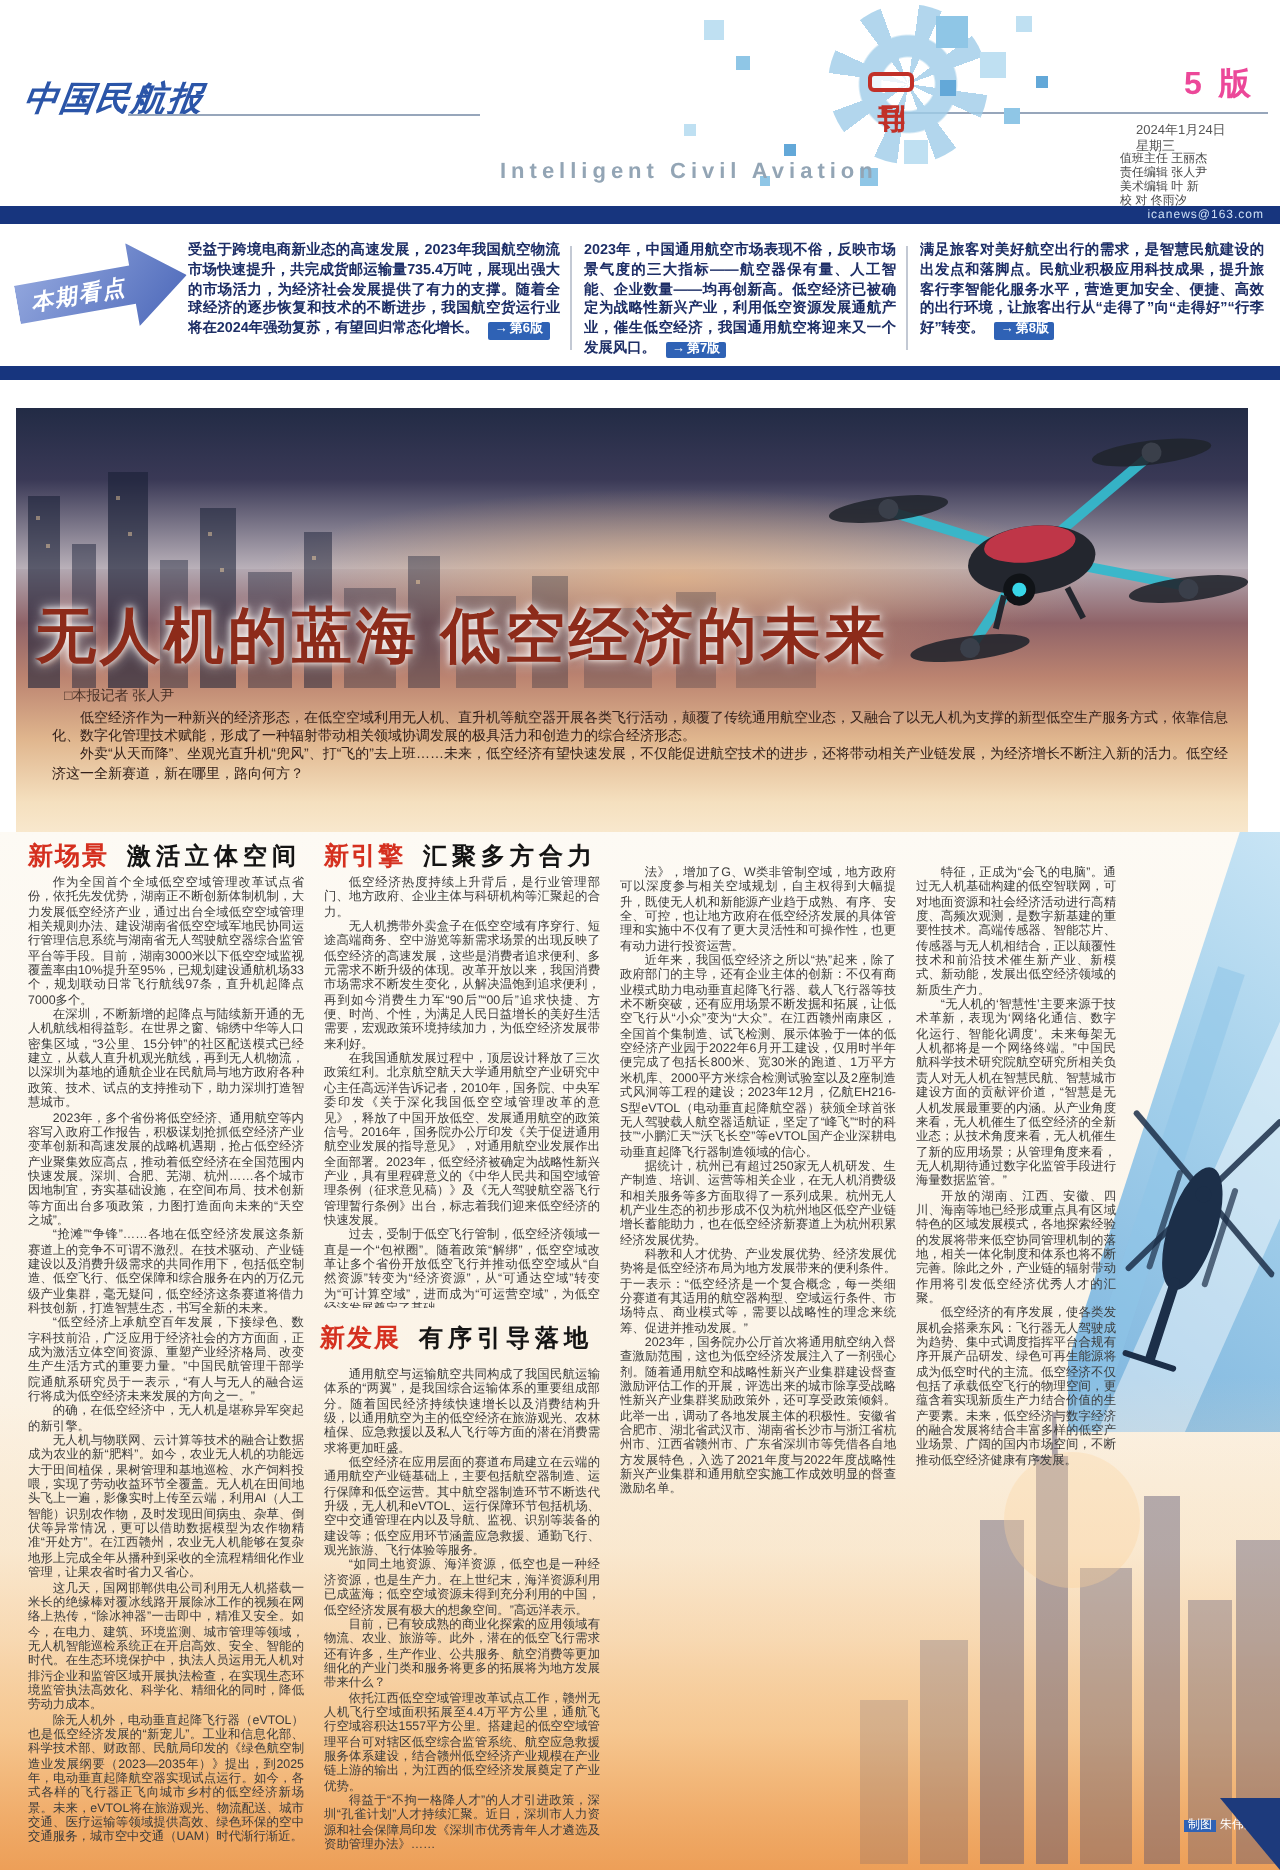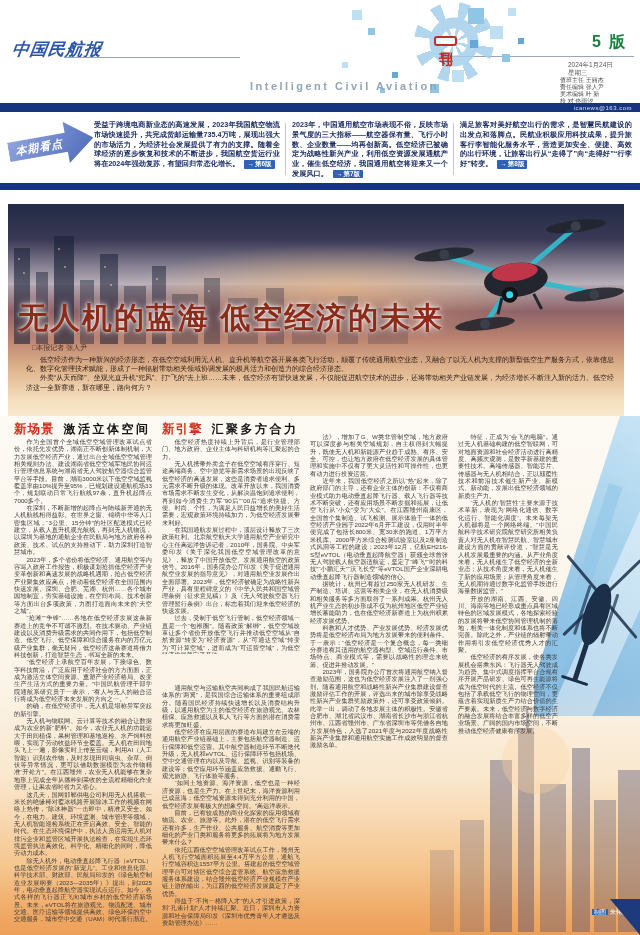--- a/index.html
+++ b/index.html
@@ -16,21 +16,21 @@
         letter-spacing:1px;text-shadow:1px 1px 0 #7cb8de;z-index:3;}
   .masthead-sub{left:250px;top:80px;font-size:11px;color:#93a5b5;letter-spacing:2.5px;z-index:3;font-weight:bold;}
   .seal{left:434px;top:36px;border:2px solid #c13028;color:#c13028;writing-mode:vertical-rl;
         font-size:14px;font-weight:bold;padding:3px 2px;line-height:1.1;background:rgba(255,255,255,.75);
         border-radius:3px;z-index:4;}
   .gear{left:414px;top:2px;width:80px;height:80px;border-radius:50%;opacity:.8;z-index:1;
         background:
           radial-gradient(circle at center, rgba(255,255,255,0) 0 13px, #9fcde9 14px 24px, rgba(255,255,255,0) 25px),
           repeating-conic-gradient(from 8deg, #9fcde9 0deg 17deg, rgba(255,255,255,0) 17deg 45deg);}
   .sq{position:absolute;z-index:2;}
-  .page-number{left:592px;top:32px;font-size:16px;font-weight:bold;color:#15803d;letter-spacing:2px;}
+  .page-number{left:592px;top:32px;font-size:16px;font-weight:bold;color:#ec4899;letter-spacing:2px;}
   .pub-date{left:568px;top:61px;font-size:6.5px;color:#555;}
   .pub-weekday{left:568px;top:69px;font-size:6.5px;color:#555;}
   .staff{left:560px;top:77px;width:76px;font-size:6px;line-height:6.9px;color:#4a4a4a;}
   .staff-row{margin:0;}
   .bar1{left:0;top:103px;width:640px;height:9px;background:#17357e;}
   .email{right:8px;top:104.5px;font-size:6px;color:#cfe0f5;letter-spacing:.5px;}
 
   
   .ribbon{left:8px;top:124px;width:86px;height:42px;transform:rotate(-10deg);
         background:linear-gradient(135deg,#97abe0,#4a66b8);
@@ -140,21 +140,21 @@
   <div class="abs ribbon">
     <span>本期看点</span>
   </div>
 
   <div class="abs focus-col fc1">
     <p>受益于跨境电商新业态的高速发展，2023年我国航空物流市场快速提升，共完成货邮运输量735.4万吨，展现出强大的市场活力，为经济社会发展提供了有力的支撑。随着全球经济的逐步恢复和技术的不断进步，我国航空货运行业将在2024年强劲复苏，有望回归常态化增长。</p>
     <span class="jump"><span class="ar"></span><span>第6版</span></span>
   </div>
   <div class="abs fdiv fd1"></div>
   <div class="abs focus-col fc2">
-    <p>2023年，中国通用航空市场表现不俗，反映市场景气度的三大指标——航空器保有量、飞行小时数、企业数量——均再创新高。低空经济已被确定为战略性新兴产业，利用低空资源发展通航产业，催生低空经济，我国通用航空将迎来又一个发展风口。</p>
+    <p>2023年，中国通用航空市场表现不俗，反映市场景气度的三大指标——航空器保有量、人工智能、企业数量——均再创新高。低空经济已被确定为战略性新兴产业，利用低空资源发展通航产业，催生低空经济，我国通用航空将迎来又一个发展风口。</p>
     <span class="jump"><span class="ar"></span><span>第7版</span></span>
   </div>
   <div class="abs fdiv fd2"></div>
   <div class="abs focus-col fc3">
     <p>满足旅客对美好航空出行的需求，是智慧民航建设的出发点和落脚点。民航业积极应用科技成果，提升旅客行李智能化服务水平，营造更加安全、便捷、高效的出行环境，让旅客出行从“走得了”向“走得好”“行李好”转变。</p>
     <span class="jump"><span class="ar"></span><span>第8版</span></span>
   </div>
 
   <div class="abs bar2"></div>
 
@@ -257,20 +257,23 @@
     </g>
     <circle cx="196" cy="60" r="34" fill="#ffc070" opacity=".35"></circle>
   </svg>
 
   <div class="abs sec" style="left:14px;top:419px;">
     <span class="sec-tag">新场景</span><span class="sec-title">激活立体空间</span>
   </div>
   <div class="abs sec" style="left:162px;top:419px;">
     <span class="sec-tag">新引擎</span><span class="sec-title">汇聚多方合力</span>
   </div>
+  <div class="abs sec" style="left:160px;top:660px;">
+    <span class="sec-tag">新发展</span><span class="sec-title">有序引导落地</span>
+  </div>
 
   <div class="abs col c1">
       <p class="para">作为全国首个全域低空空域管理改革试点省份，依托先发优势，湖南正不断创新体制机制，大力发展低空经济产业，通过出台全域低空空域管理相关规则办法、建设湖南省低空空域军地民协同运行管理信息系统与湖南省无人驾驶航空器综合监管平台等手段。目前，湖南3000米以下低空空域监视覆盖率由10%提升至95%，已规划建设通航机场33个，规划联动日常飞行航线97条，直升机起降点7000多个。</p>
       <p class="para">在深圳，不断新增的起降点与陆续新开通的无人机航线相得益彰。在世界之窗、锦绣中华等人口密集区域，“3公里、15分钟”的社区配送模式已经建立，从载人直升机观光航线，再到无人机物流，以深圳为基地的通航企业在民航局与地方政府各种政策、技术、试点的支持推动下，助力深圳打造智慧城市。</p>
       <p class="para">2023年，多个省份将低空经济、通用航空等内容写入政府工作报告，积极谋划抢抓低空经济产业变革创新和高速发展的战略机遇期，抢占低空经济产业聚集效应高点，推动着低空经济在全国范围内快速发展。深圳、合肥、芜湖、杭州……各个城市因地制宜，夯实基础设施，在空间布局、技术创新等方面出台多项政策，力图打造面向未来的“天空之城”。</p>
       <p class="para">“抢滩”“争锋”……各地在低空经济发展这条新赛道上的竞争不可谓不激烈。在技术驱动、产业链建设以及消费升级需求的共同作用下，包括低空制造、低空飞行、低空保障和综合服务在内的万亿元级产业集群，毫无疑问，低空经济这条赛道将借力科技创新，打造智慧生态，书写全新的未来。</p>
       <p class="para">“低空经济上承航空百年发展，下接绿色、数字科技前沿，广泛应用于经济社会的方方面面，正成为激活立体空间资源、重塑产业经济格局、改变生产生活方式的重要力量。”中国民航管理干部学院通航系研究员于一表示，“有人与无人的融合运行将成为低空经济未来发展的方向之一。”</p>
       <p class="para">的确，在低空经济中，无人机是堪称异军突起的新引擎。</p>
       <p class="para">无人机与物联网、云计算等技术的融合让数据成为农业的新“肥料”。如今，农业无人机的功能远大于田间植保，果树管理和基地巡检、水产饲料投喂，实现了劳动收益环节全覆盖。无人机在田间地头飞上一遍，影像实时上传至云端，利用AI（人工智能）识别农作物，及时发现田间病虫、杂草、倒伏等异常情况，更可以借助数据模型为农作物精准“开处方”。在江西赣州，农业无人机能够在复杂地形上完成全年从播种到采收的全流程精细化作业管理，让果农省时省力又省心。</p>
       <p class="para">这几天，国网邯郸供电公司利用无人机搭载一米长的绝缘棒对覆冰线路开展除冰工作的视频在网络上热传，“除冰神器”一击即中，精准又安全。如今，在电力、建筑、环境监测、城市管理等领域，无人机智能巡检系统正在开启高效、安全、智能的时代。在生态环境保护中，执法人员运用无人机对排污企业和监管区域开展执法检查，在实现生态环境监管执法高效化、科学化、精细化的同时，降低劳动力成本。</p>

